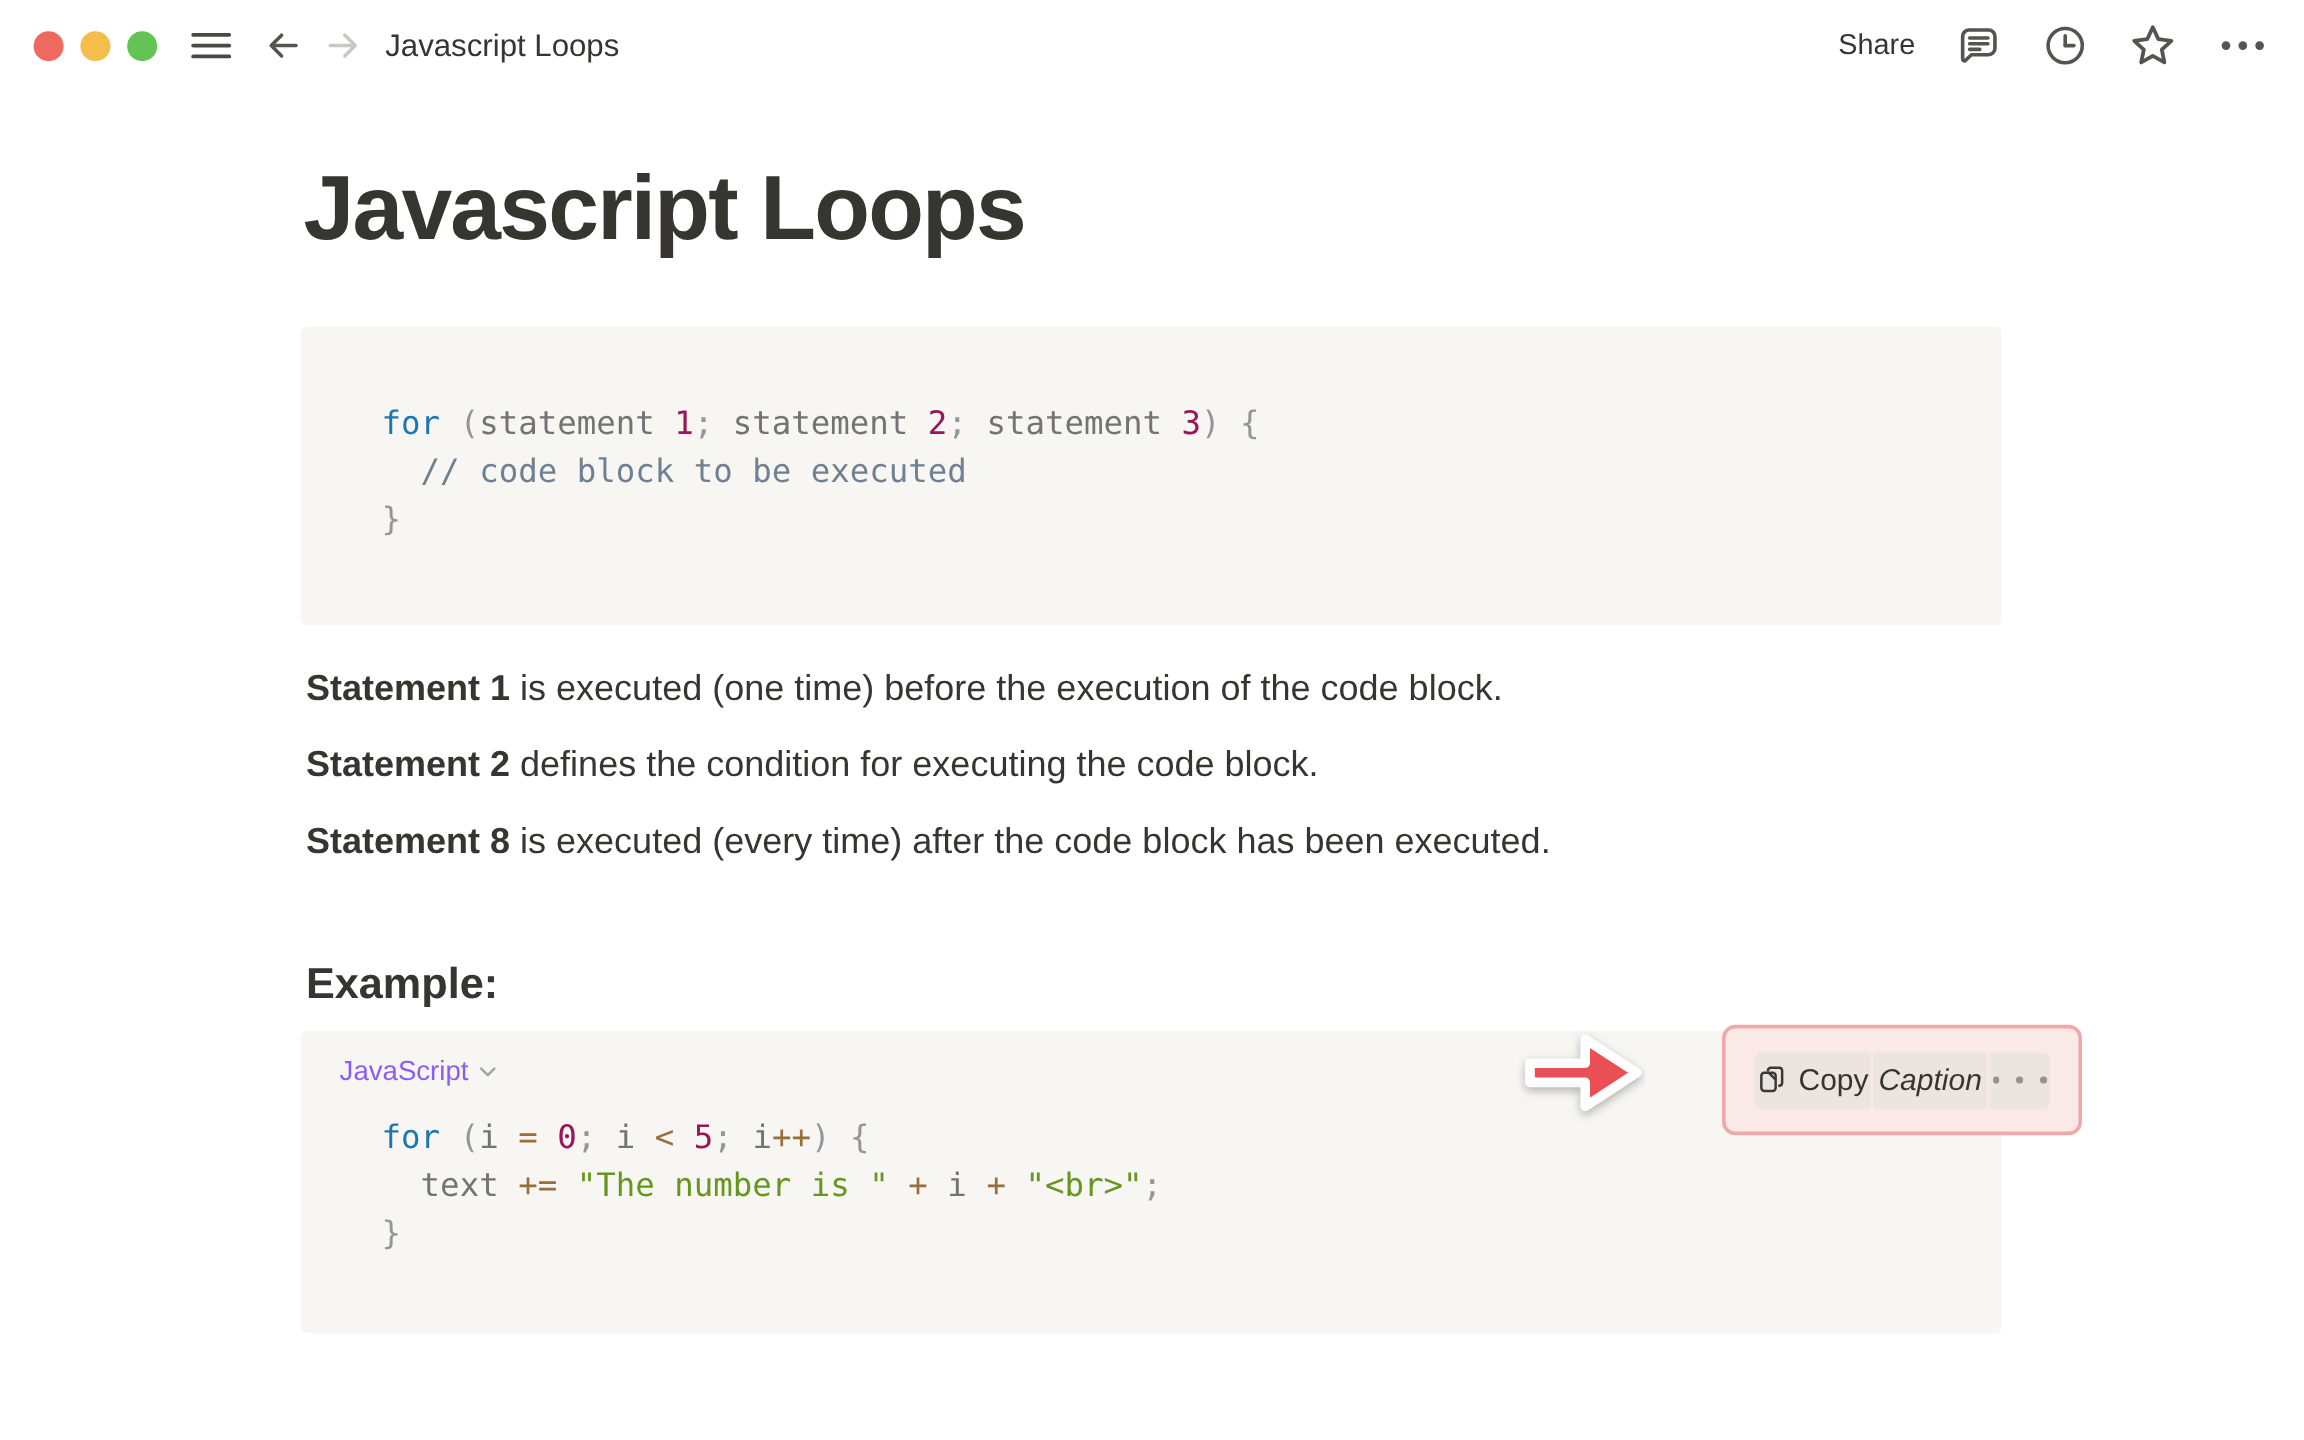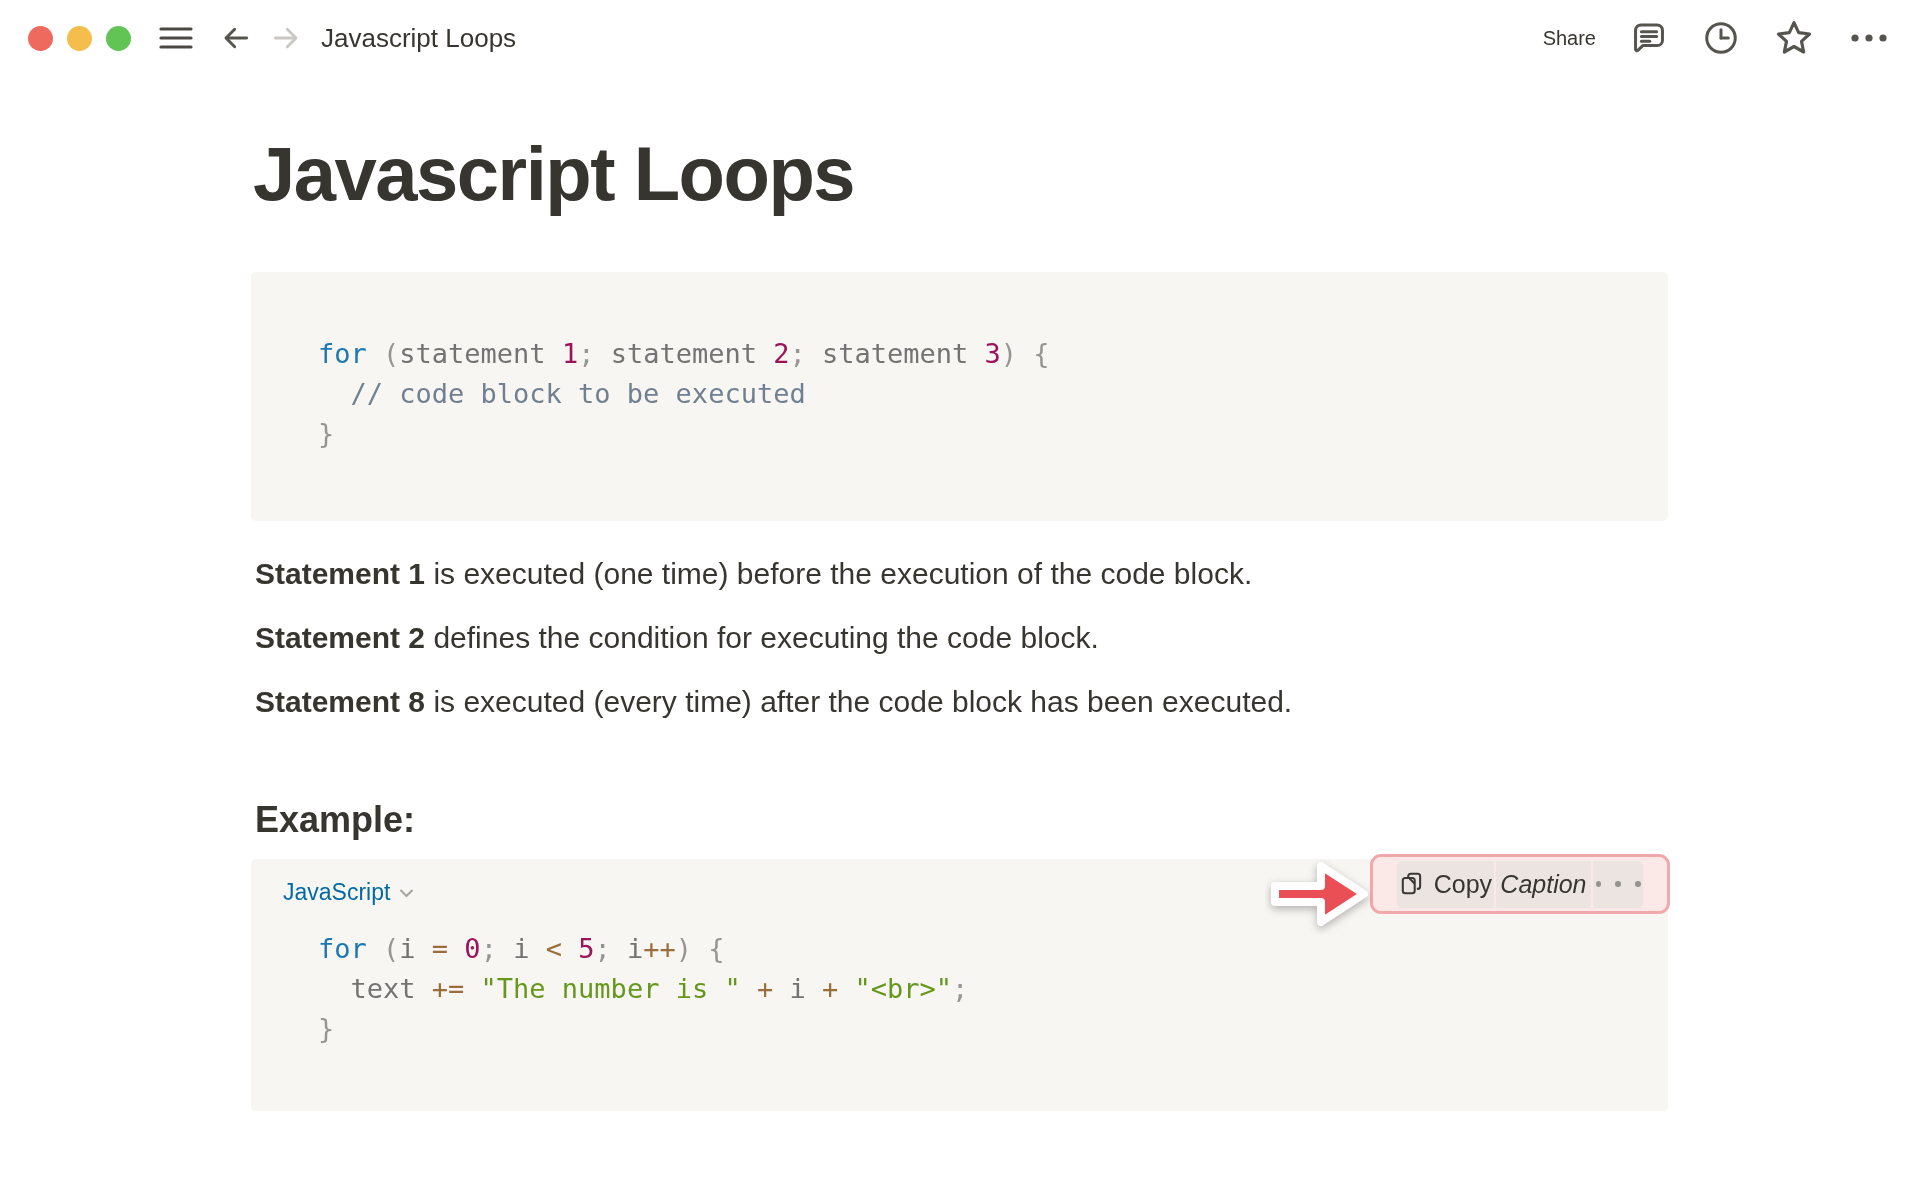--- a/index.html
+++ b/index.html
@@ -13,21 +13,21 @@
   .light.red    { background:#ee6a5e; }
   .light.yellow { background:#f5bd4b; }
   .light.green  { background:#61c454; }
   .tb-icon { display:flex; align-items:center; justify-content:center; cursor:pointer; }
   .tb-icon svg { display:block; }
   .menu-icon { margin-left:28px; }
   .back-icon { margin-left:26px; }
   .fwd-icon  { margin-left:16px; }
   .tb-title { margin-left:18px; font-size:26px; font-weight:500; color:#37352f; }
   .tb-right { margin-left:auto; display:flex; align-items:center; }
-  .share { font-size:20px; color:#37352f; cursor:pointer; }
+  .share { font-size:24px; color:#37352f; cursor:pointer; }
   .tb-right .tb-icon { margin-left:34px; }
 
   
   .content { position:relative; }
   .page-title { margin:54px 0 0 253px; font-size:76px; line-height:88px; font-weight:700;
                 letter-spacing:-1.5px; color:#37352f; }
 
   .codeblock { position:relative; margin-left:251px; width:1417px;
                background:var(--code_background); border-radius:5px; }
   .codeblock-1 { margin-top:54px; height:249px; }
@@ -45,24 +45,24 @@
   .tok-c { color:var(--code_comment); }
   .tok-t { color:#737373; }
 
   .paragraphs { margin:34px 0 1px 255px; }
   .paragraphs p { font-size:30px; line-height:38px; margin-bottom:26px; color:#37352f; }
   .paragraphs p b { font-weight:700; }
 
   .example-label { margin:80px 0 0 255px; font-size:36px; line-height:38px; font-weight:700; }
 
   .lang-select { position:absolute; top:20px; left:32px; display:flex; align-items:center;
-                 gap:9px; cursor:pointer; font-size:23px; color:#0369a1; }
+                 gap:9px; cursor:pointer; font-size:23px; color:#8b5cf6; }
 
   
-  .hover-toolbar { position:absolute; top:-5px; left:1119px; width:300px; height:60px;
+  .hover-toolbar { position:absolute; top:-5px; left:1184px; width:300px; height:92px;
                    background:var(--highlight_fill); border:3px solid var(--highlight_border);
                    border-radius:11px; display:flex; align-items:center; padding:0 24px; gap:2px; }
   .ht-btn { height:47px; background:var(--button_fill); border:none; border-radius:6px;
             display:flex; align-items:center; justify-content:center; gap:9px;
             font-family:"Liberation Sans",sans-serif; font-size:25px; color:#37352f; cursor:pointer; }
   .ht-copy { width:112px; border-top-right-radius:2px; border-bottom-right-radius:2px; }
   .ht-caption { width:110px; border-radius:2px;font-style:italic; }
   .ht-more { width:50px; border-top-left-radius:2px; border-bottom-left-radius:2px; }
   .ht-more .dot { width:6px; height:6px; border-radius:50%; background:#95938f; margin:0 2.5px; }
 

